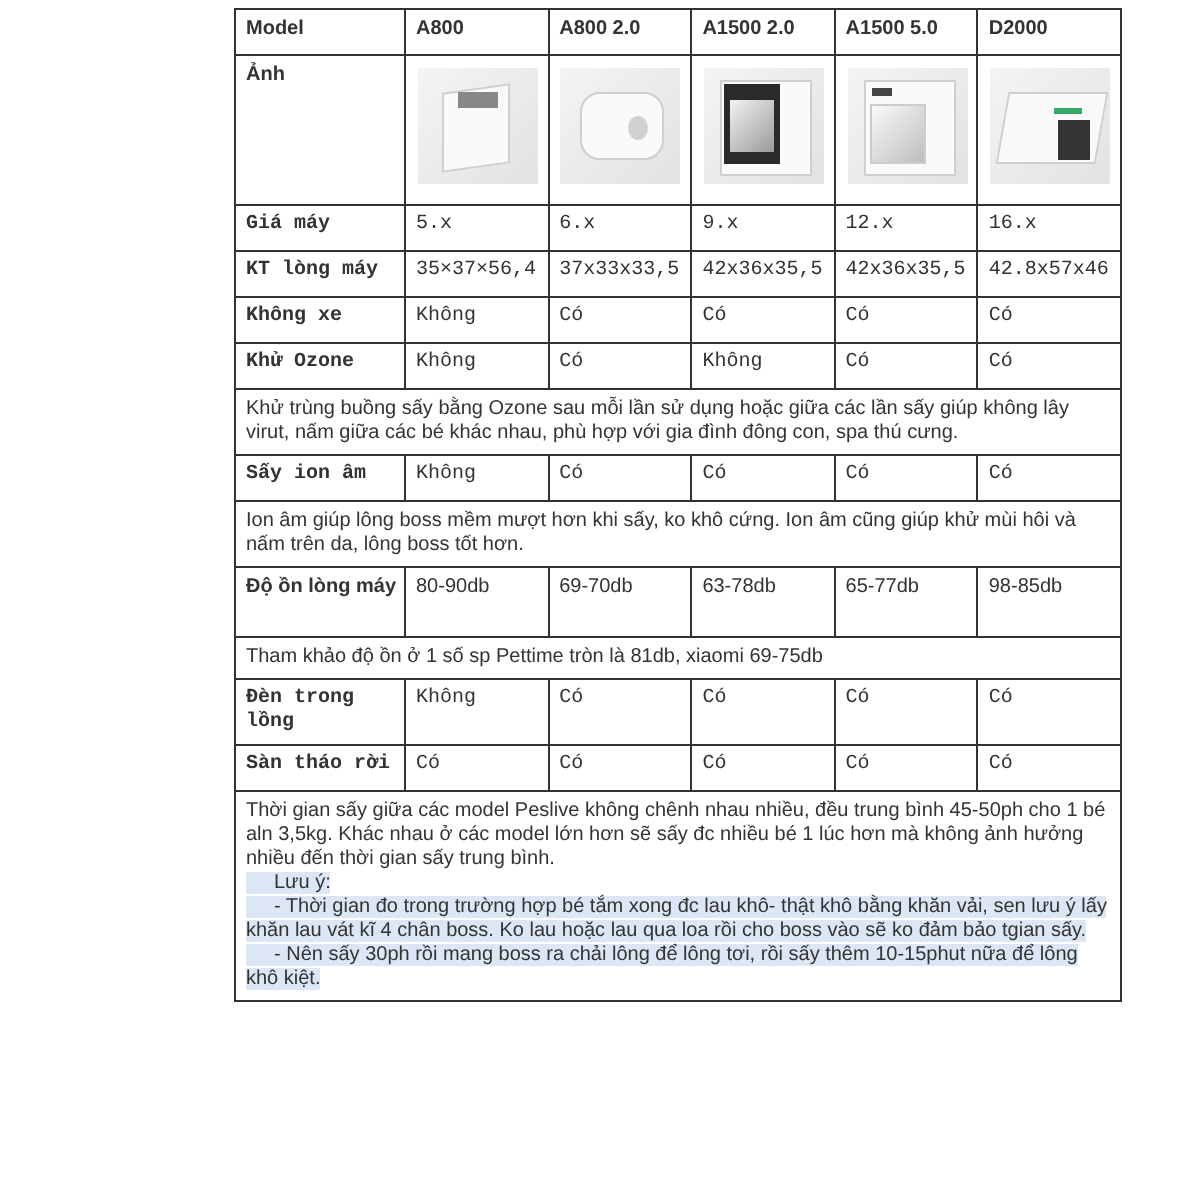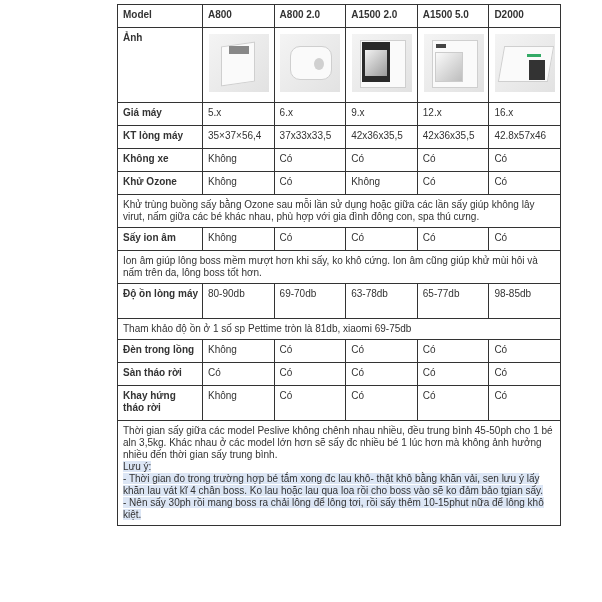--- a/index.html
+++ b/index.html
@@ -6,28 +6,28 @@
     body { width: 602px; height: 602px; position: relative; overflow: hidden;
            font-family: "Liberation Sans", sans-serif; color: #222; }
     table.spec { position: absolute; left: 81px; top: 4px; width: 443px;
                  border-collapse: collapse; table-layout: fixed; font-size: 10px; line-height: 12px; margin-left: 36px; }
     table.spec td { border: 1px solid #333; padding: 4px 4px 4px 5px; vertical-align: top; color: #333; }
     col.c0 { width: 85px; }
     col.cn { width: 71.6px; }
     td.lbl { font-weight: bold; color: #222; }
     tr.hdr td { font-weight: bold; height: 14px; }
     tr.img td { height: 66px; }
-    tr.std td { height: 14px; }
+    tr.std td { height: 14px; font-family: Liberation Mono, monospace; }
     tr.tall td { height: 26px; }
     td.note { padding: 4px 6px; color: #333; }
     .thumb { width: 60px; height: 58px; margin: 2px auto 0; position: relative;
              background: linear-gradient(135deg, #f4f4f4, #e2e2e2); }
     .box { position: absolute; border: 1px solid #cfcfcf; background: #fafafa; }
     .win { position: absolute; }
-    .hl { background: #dce6f5; }
+    .hl { background: #dce6f5; padding-left: 14px; }
   </style>
 </head>
 <body>
 
 <table class="spec">
   <colgroup>
       <col class="c0">
       <col class="cn">
       <col class="cn">
       <col class="cn">
@@ -152,28 +152,20 @@
       <td>Có</td>
     </tr>
     <tr class="std">
       <td class="lbl">Sàn tháo rời</td>
       <td>Có</td>
       <td>Có</td>
       <td>Có</td>
       <td>Có</td>
       <td>Có</td>
     </tr>
-    <tr class="tall">
-      <td class="lbl">Khay hứng tháo rời</td>
-      <td>Không</td>
-      <td>Có</td>
-      <td>Có</td>
-      <td>Có</td>
-      <td>Có</td>
-    </tr>
 
     <tr>
       <td class="note" colspan="6">
         <div>Thời gian sấy giữa các model Peslive không chênh nhau nhiều, đều trung bình 45-50ph cho 1 bé aln 3,5kg. Khác nhau ở các model lớn hơn sẽ sấy đc nhiều bé 1 lúc hơn mà không ảnh hưởng nhiều đến thời gian sấy trung bình.</div>
         <div><span class="hl">Lưu ý:</span></div>
         <div><span class="hl">- Thời gian đo trong trường hợp bé tắm xong đc lau khô- thật khô bằng khăn vải, sen lưu ý lấy khăn lau vát kĩ 4 chân boss. Ko lau hoặc lau qua loa rồi cho boss vào sẽ ko đảm bảo tgian sấy.</span></div>
         <div><span class="hl">- Nên sấy 30ph rồi mang boss ra chải lông để lông tơi, rồi sấy thêm 10-15phut nữa để lông khô kiệt.</span></div>
       </td>
     </tr>
   </tbody>

